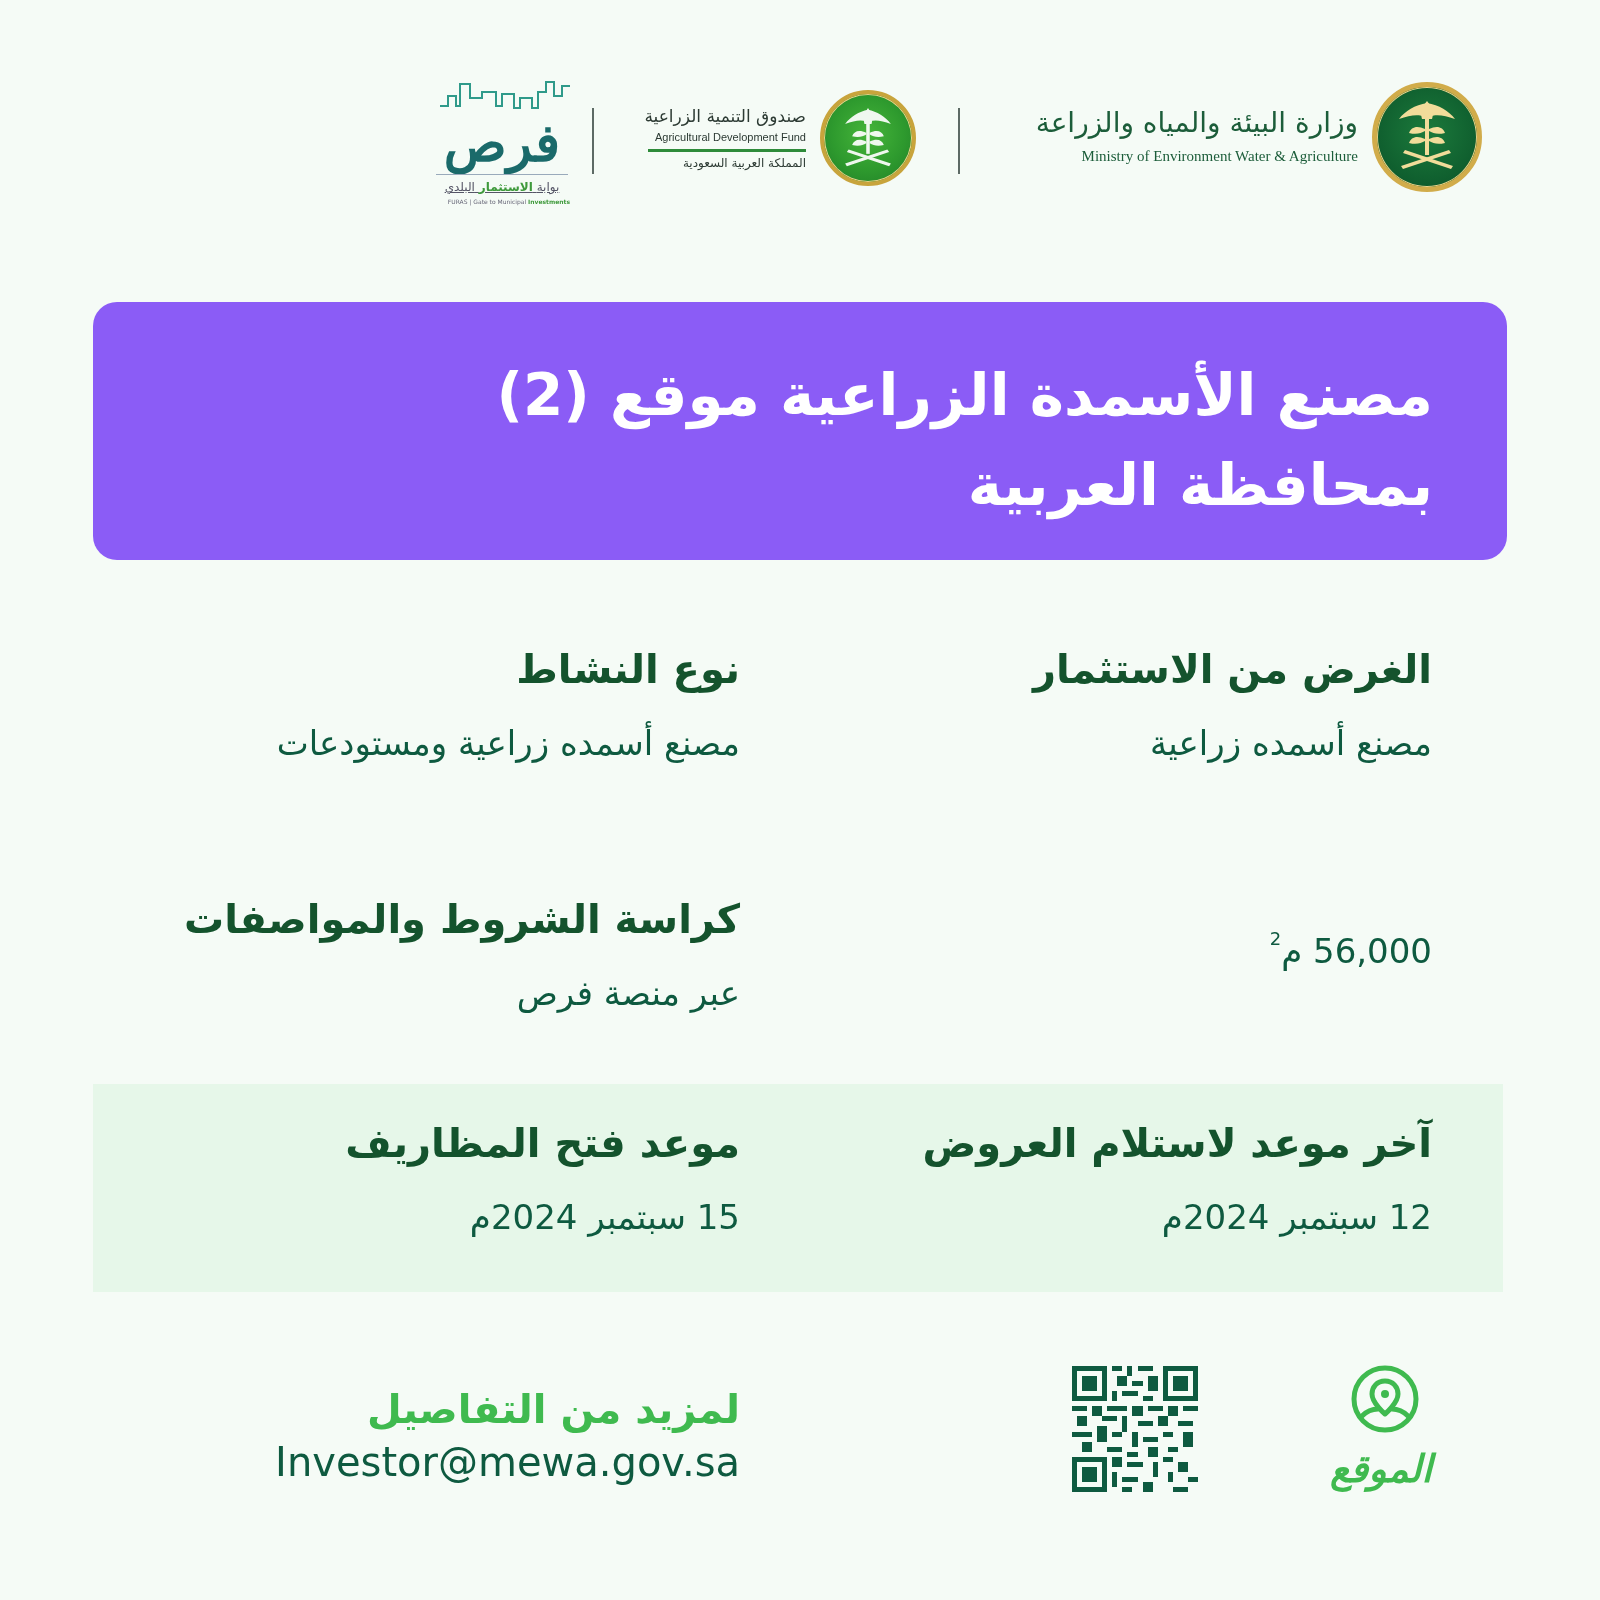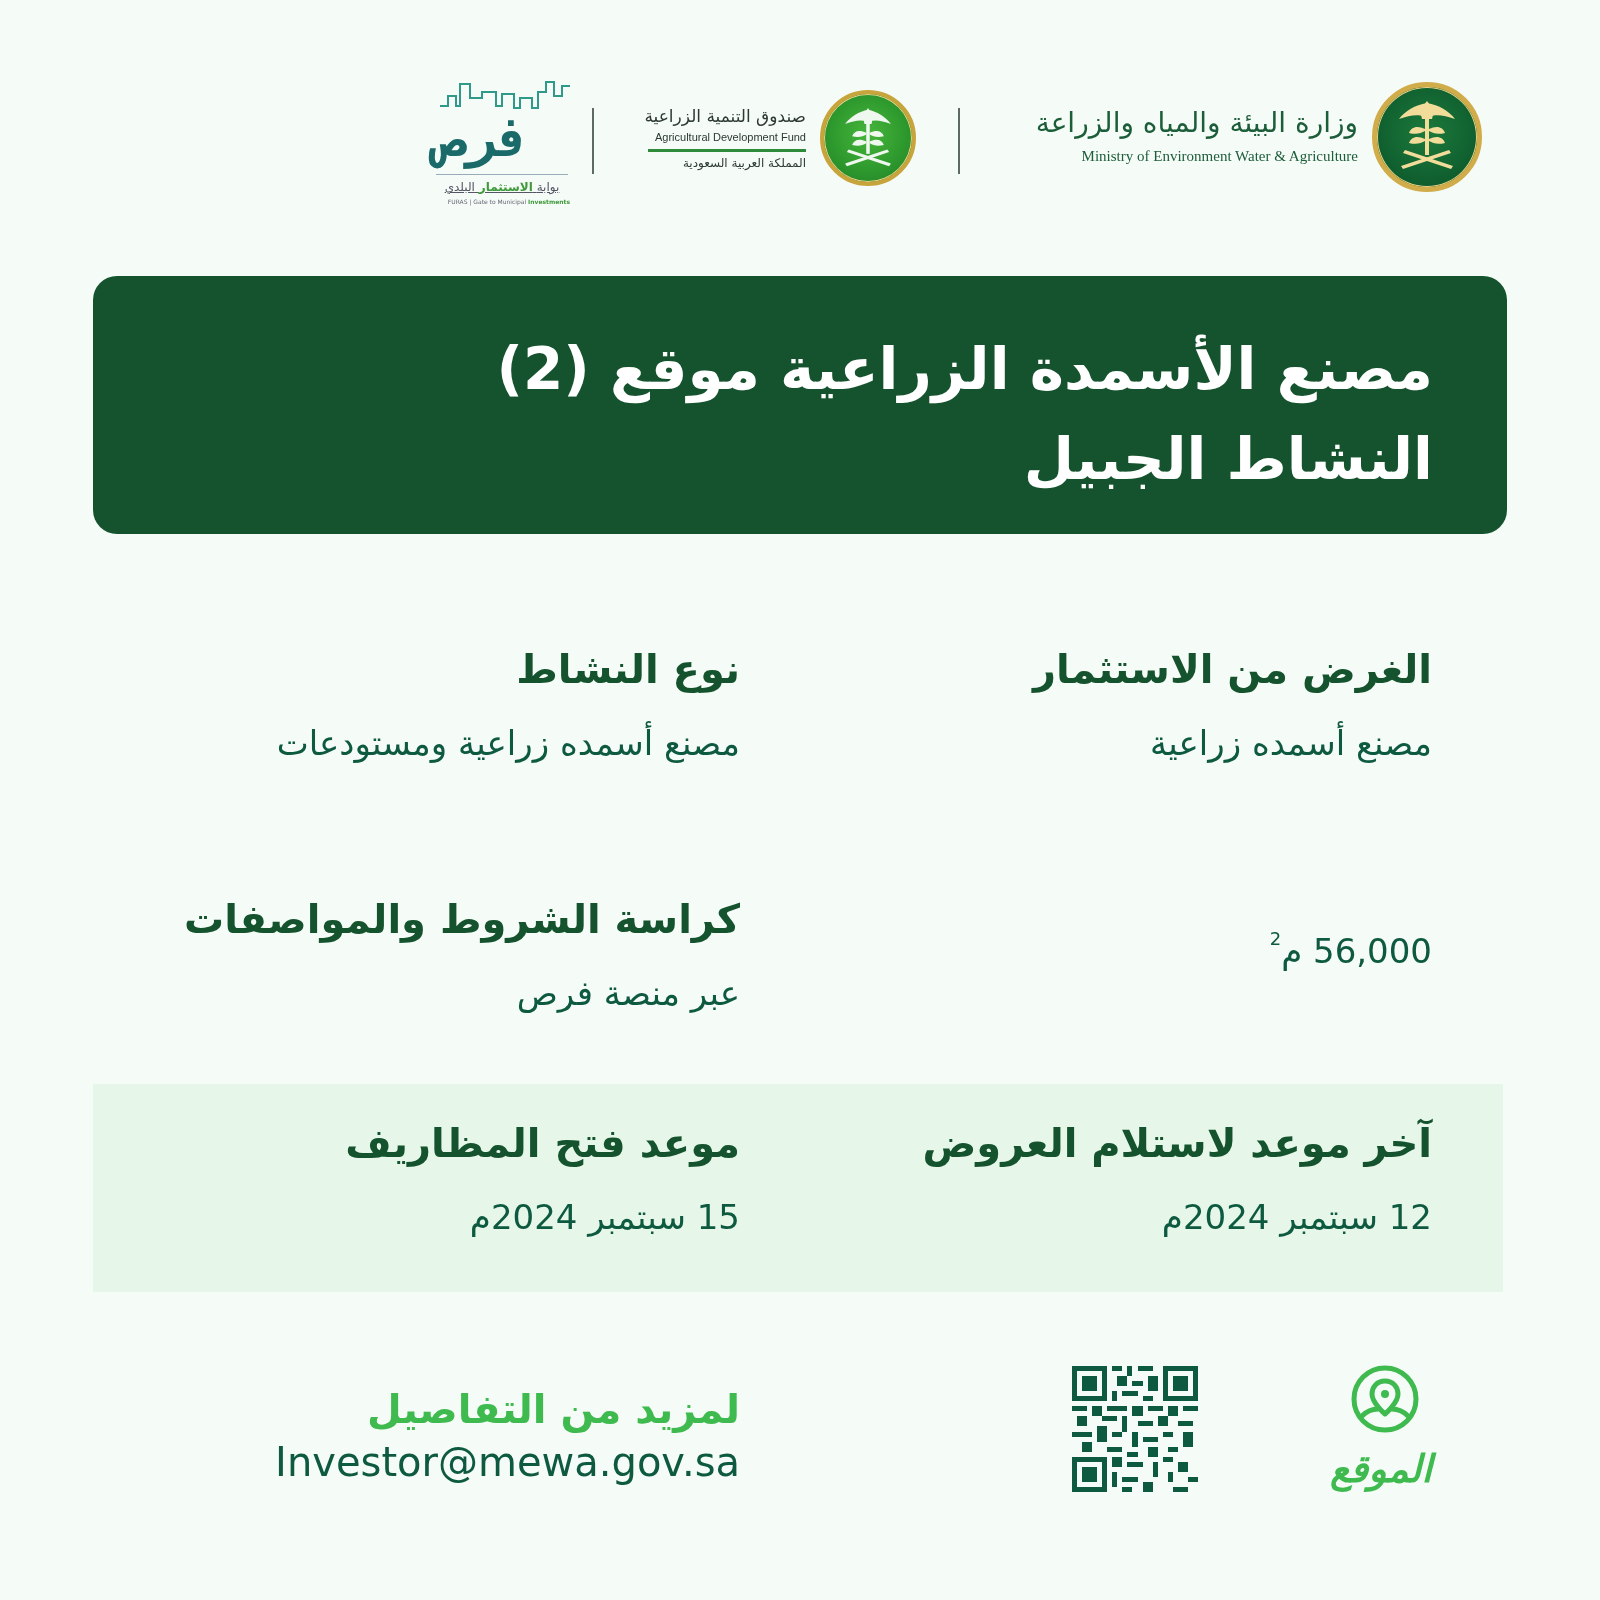--- a/index.html
+++ b/index.html
@@ -13,22 +13,22 @@
 
     
     .logos {
       position: absolute; top: 70px; left: 420px; width: 1060px; height: 150px;
       direction: ltr;
     }
     .logo-furas { position: absolute; left: 10px; top: 8px; width: 150px; height: 135px; }
     .furas-skyline { position: absolute; left: 10px; top: 0; width: 130px; height: 40px; }
     .furas-word {
       position: absolute; left: 6px; top: 40px; width: 132px; height: 50px;
-      font-family: Liberation Mono, monospace; font-weight: bold;
-      font-size: 52px; line-height: 50px; color: #1a6a6a; text-align: left;
+      font-family: Liberation Sans, sans-serif; font-weight: bold;
+      font-size: 52px; line-height: 50px; color: #1a6a6a; text-align: center;
       direction: rtl;
     }
     .furas-rule { position: absolute; left: 6px; top: 96px; width: 132px; height: 1px; background: #9ab; }
     .furas-ar { position: absolute; left: 6px; top: 102px; width: 132px; font-size: 12px; color: #556; text-align: center; direction: rtl; text-decoration: underline; }
     .furas-ar b { color: #3f9a3c; }
     .furas-en { position: absolute; left: 0; top: 120px; width: 140px; font-size: 6px; color: #667; text-align: right; }
     .furas-en b { color: #3f9a3c; }
 
     .divider { position: absolute; width: 2px; background: #2a3a34; opacity: .75; }
     .div1 { left: 172px; top: 38px; height: 66px; }
@@ -52,22 +52,22 @@
     .mewa-ar { position: absolute; right: 124px; top: 26px; font-size: 28px; color: #1c5d3a; direction: rtl; white-space: nowrap; }
     .mewa-en { position: absolute; right: 124px; top: 68px; font-size: 15px; color: #1c5d3a; white-space: nowrap; font-family: "Liberation Serif", serif; }
     .mewa-emblem {
       right: 0; top: 2px; width: 110px; height: 110px;
       background: radial-gradient(circle at 50% 45%, #1c7a3c 0%, #0f5e2e 70%, #0b4d25 100%);
       border: 5px solid #d1ac4a;
     }
 
     
     .title-card {
-      position: absolute; left: 93px; top: 276px; width: 1414px; height: 258px;
-      background: #14532d; border-radius: 24px;
+      position: absolute; left: 93px; top: 302px; width: 1414px; height: 258px;
+      background: #8b5cf6; border-radius: 24px;
       padding: 48px 74px 0 0;
     }
     .title-line {
       color: #ffffff; font-weight: bold; font-size: 58px; line-height: 90px;
       text-align: right; direction: rtl; white-space: nowrap;
     }
 
     
     .field { position: absolute; direction: rtl; text-align: right; }
     .field .label {
@@ -173,21 +173,21 @@
             <path d="M26 66 L74 82 L76 79 L28 63 Z"></path>
             <path d="M74 66 L26 82 L24 79 L72 63 Z"></path>
           </g>
         </svg>
       </div>
     </div>
   </div>
 
   <div class="title-card">
     <div class="title-line">مصنع الأسمدة الزراعية موقع (2)</div>
-    <div class="title-line">النشاط الجبيل</div>
+    <div class="title-line">بمحافظة العربية</div>
   </div>
 
   <div class="highlight-band"></div>
 
   <div class="field col-right row1">
     <div class="label">الغرض من الاستثمار</div>
     <div class="value">مصنع أسمده زراعية</div>
   </div>
   <div class="field col-left row1">
     <div class="label">نوع النشاط</div>

